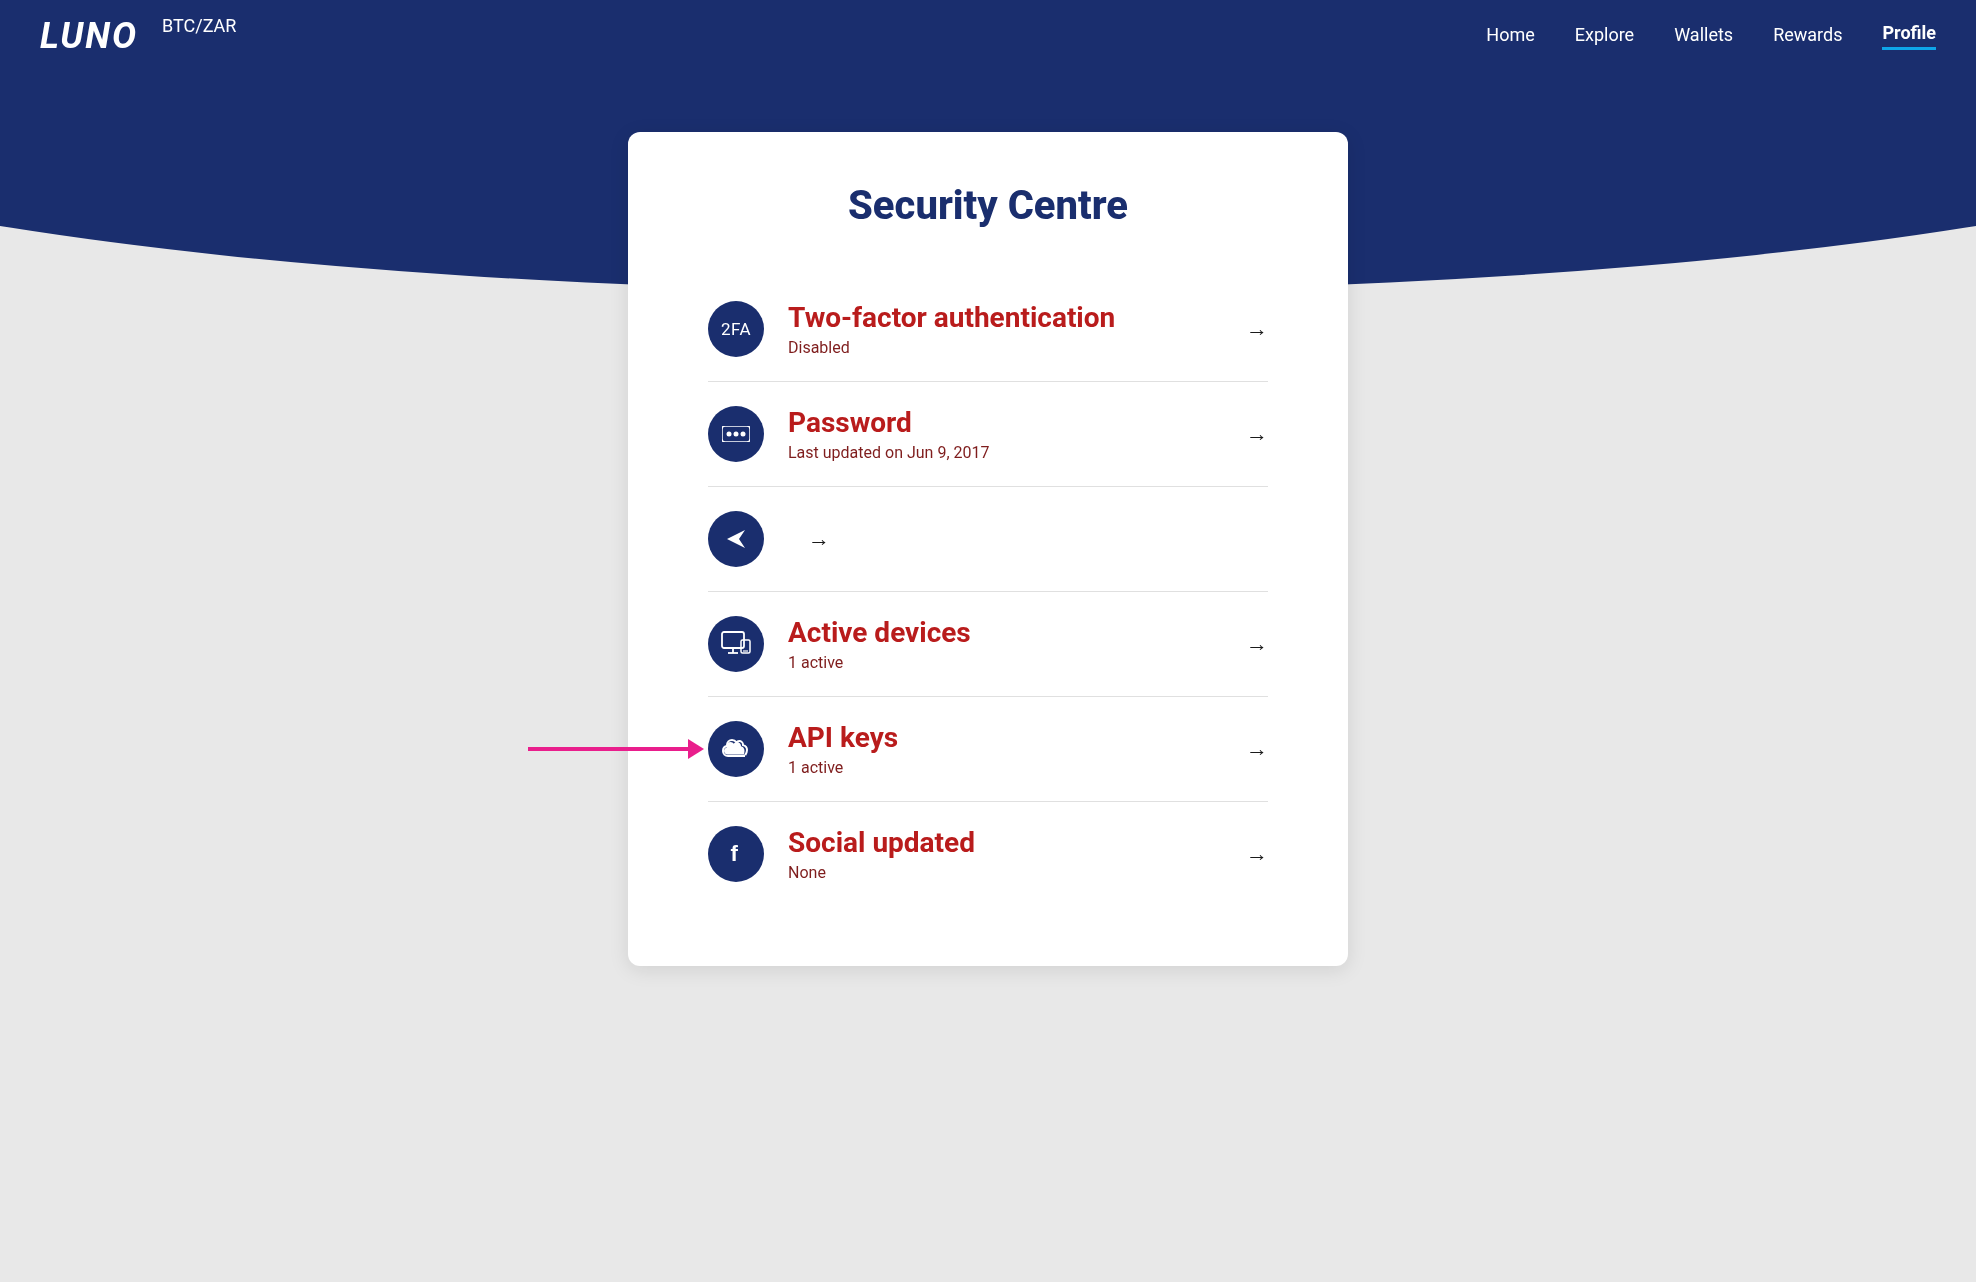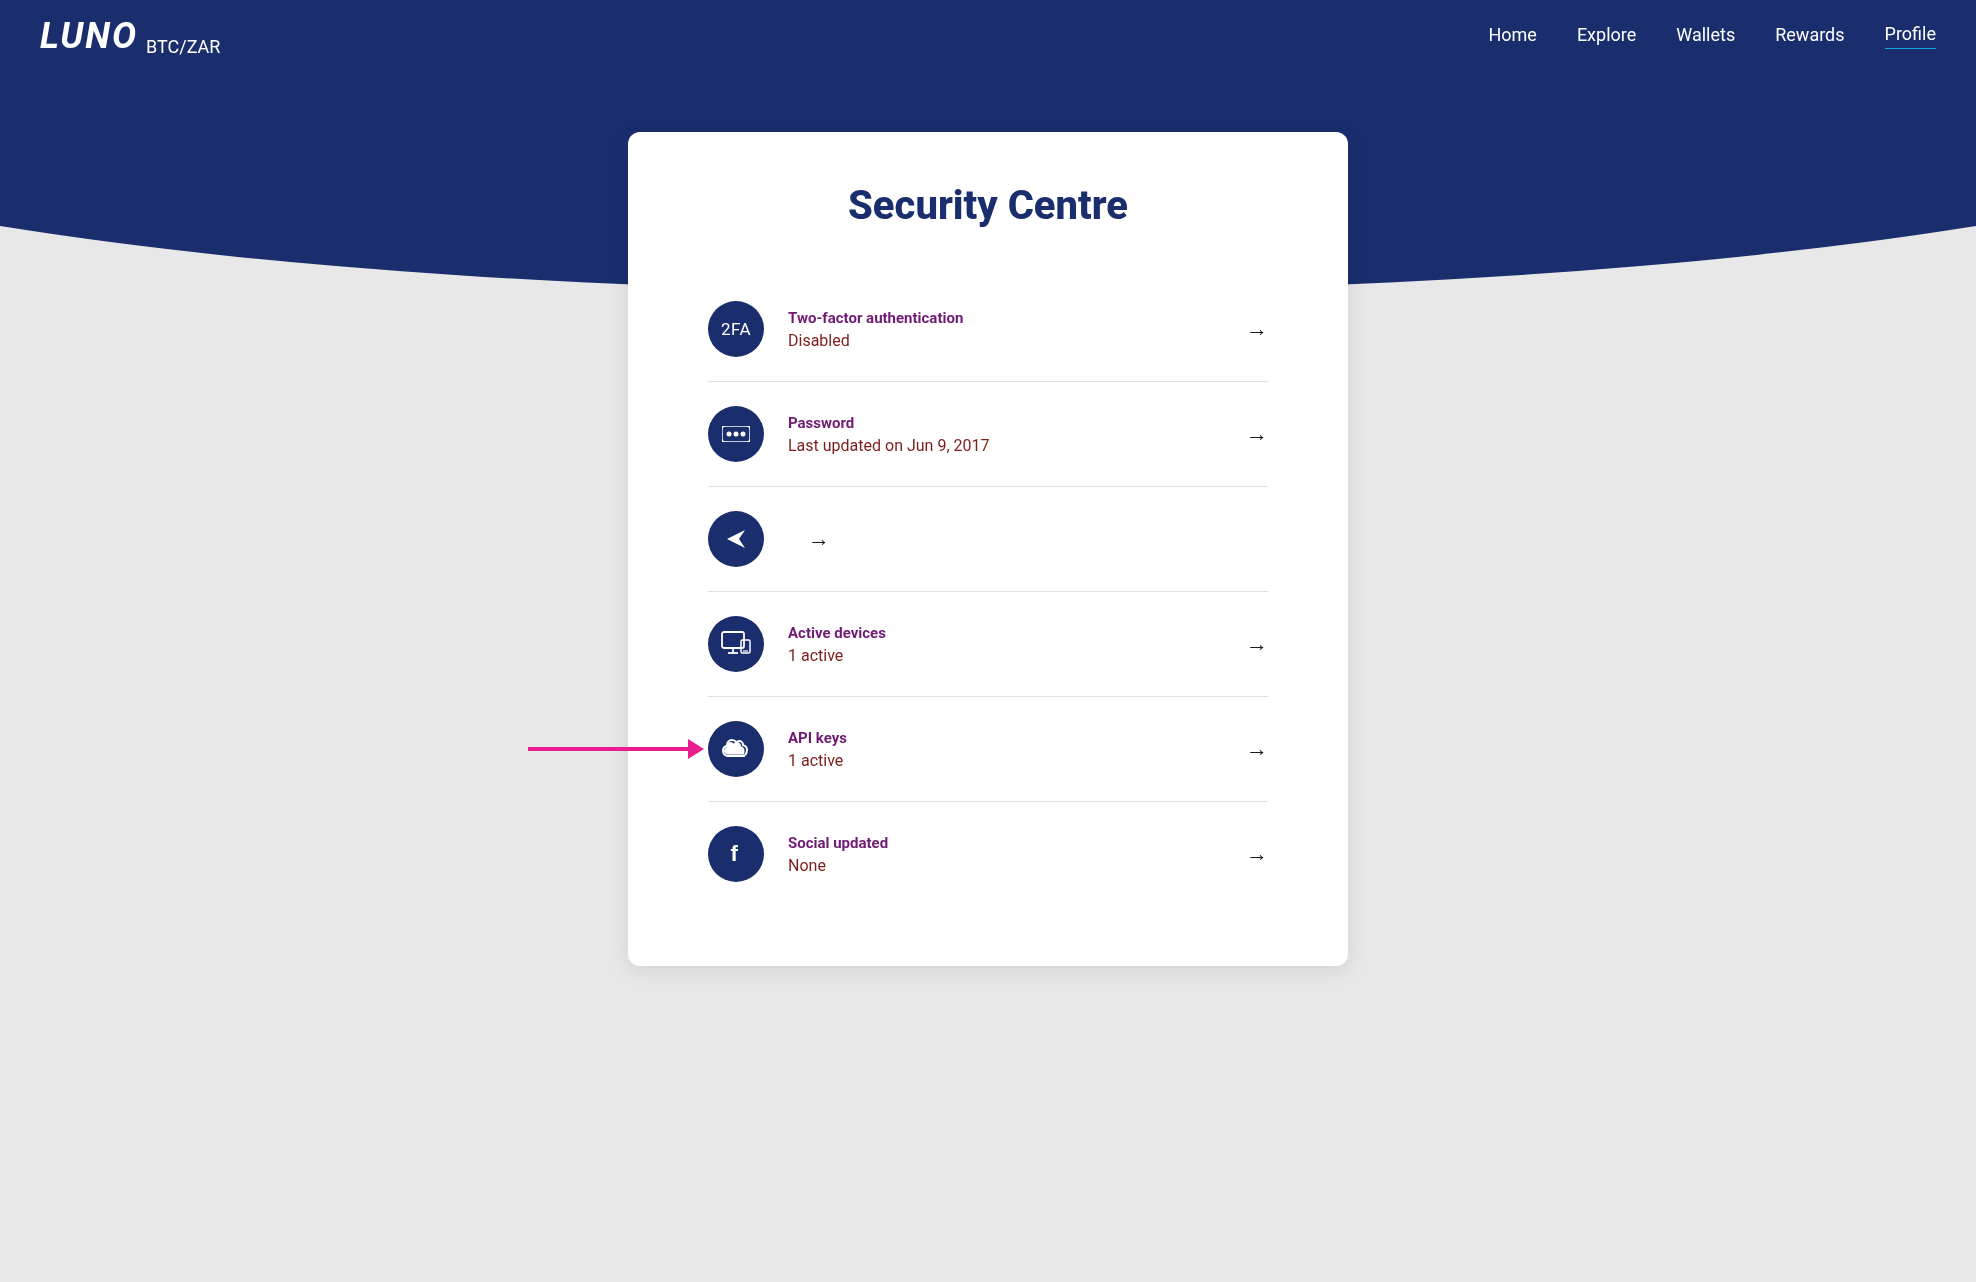--- a/index.html
+++ b/index.html
@@ -17,21 +17,22 @@
       display: flex;
       align-items: center;
       padding: 0 40px;
       height: 72px;
       position: relative;
       z-index: 10;
     }
 
     .nav-logo {
       display: flex;
-      align-items: flex-end;
+      align-items: flex-start;
+      gap: 16px;
     }
 
     .logo-text {
       color: white;
       font-size: 36px;
       font-weight: 700;
       letter-spacing: 2px;
       text-transform: uppercase;
       font-style: italic;
     }
@@ -53,22 +54,22 @@
     .nav-link {
       color: white;
       font-size: 18px;
       font-weight: 400;
       text-decoration: none;
       cursor: pointer;
       padding-bottom: 4px;
     }
 
     .nav-link.active {
-      font-weight: 400;
-      border-bottom: 1px solid #0ea5e9;
+      font-weight: 700;
+      border-bottom: 3px solid #0ea5e9;
     }
 
     
     .page-wrapper {
       display: flex;
       justify-content: center;
       min-height: calc(100vh - 72px);
       background: #e8e8e8;
       position: relative;
       padding: 60px 20px 80px;
@@ -137,23 +138,23 @@
       color: white;
       font-size: 13px;
       font-weight: 700;
     }
 
     .item-text {
       flex: 1;
     }
 
     .item-title {
-      font-size: 15px;
+      font-size: 28px;
       font-weight: 700;
-      color: #701a75;
+      color: #b91c1c;
       margin-bottom: 4px;
     }
 
     .item-subtitle {
       font-size: 16px;
       color: #7f1d1d;
       font-weight: 400;
     }
 
     .item-arrow {

